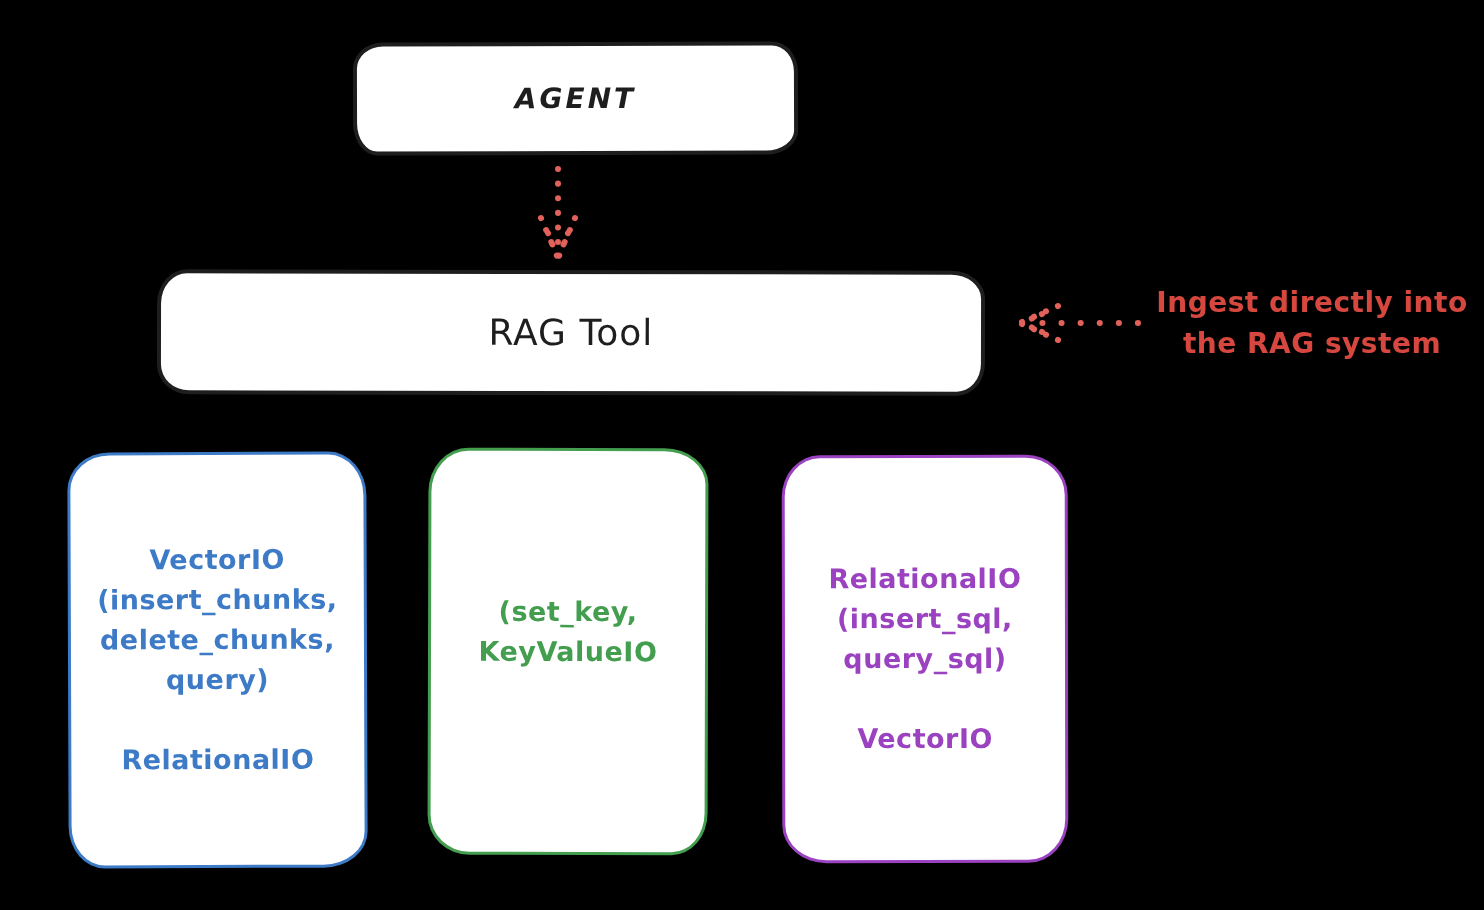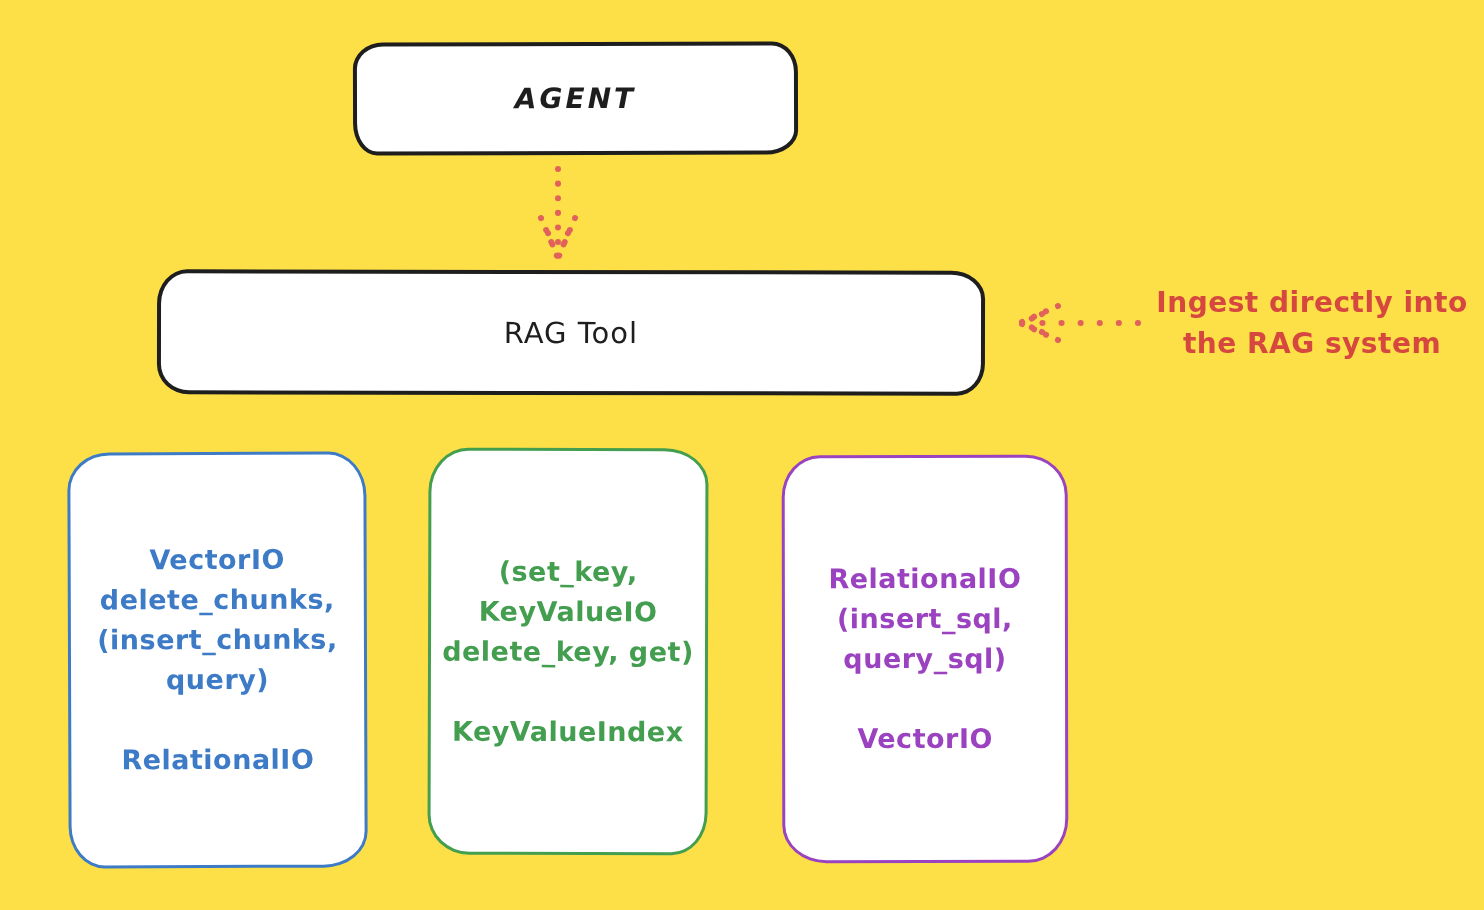--- a/index.html
+++ b/index.html
@@ -5,21 +5,21 @@
   html, body {
     margin: 0;
     padding: 0;
     background: #ffffff;
     font-family: "DejaVu Sans", "Liberation Sans", sans-serif;
   }
   .canvas {
     position: relative;
     width: 1484px;
     height: 910px;
-    background: #fde047;
+    background: #000000;
     overflow: hidden;
   }
   .box {
     position: absolute;
     background: #ffffff;
     display: flex;
     align-items: center;
     justify-content: center;
     box-sizing: border-box;
   }
@@ -37,21 +37,21 @@
     transform: rotate(0.1deg);
   }
   .box-agent .label {
     font-size: 28px;
     font-weight: 600;
     letter-spacing: 3px;
     color: #1e1e1e;
     font-style: italic;
   }
   .box-rag .label {
-    font-size: 29px;
+    font-size: 36px;
     font-weight: 500;
     letter-spacing: 1px;
     color: #1e1e1e;
   }
   
   .backend {
     position: absolute;
     background: #ffffff;
     box-sizing: border-box;
     display: flex;
@@ -137,35 +137,33 @@
   </svg>
 
   <div class="annotation">
     <div>Ingest directly into</div>
     <div>the RAG system</div>
   </div>
 
   <div class="backend backend-vector">
     <div class="stack">
       <div>VectorIO</div>
+      <div>(insert_chunks,</div>
       <div>delete_chunks,</div>
-      <div>(insert_chunks,</div>
       <div>query)</div>
       <div class="spacer"></div>
       <div>RelationalIO</div>
     </div>
   </div>
 
   <div class="backend backend-keyvalue">
     <div class="stack">
       <div>(set_key,</div>
       <div>KeyValueIO</div>
-      <div>delete_key, get)</div>
       <div class="spacer"></div>
-      <div>KeyValueIndex</div>
     </div>
   </div>
 
   <div class="backend backend-relational">
     <div class="stack">
       <div>RelationalIO</div>
       <div>(insert_sql,</div>
       <div>query_sql)</div>
       <div class="spacer"></div>
       <div>VectorIO</div>

